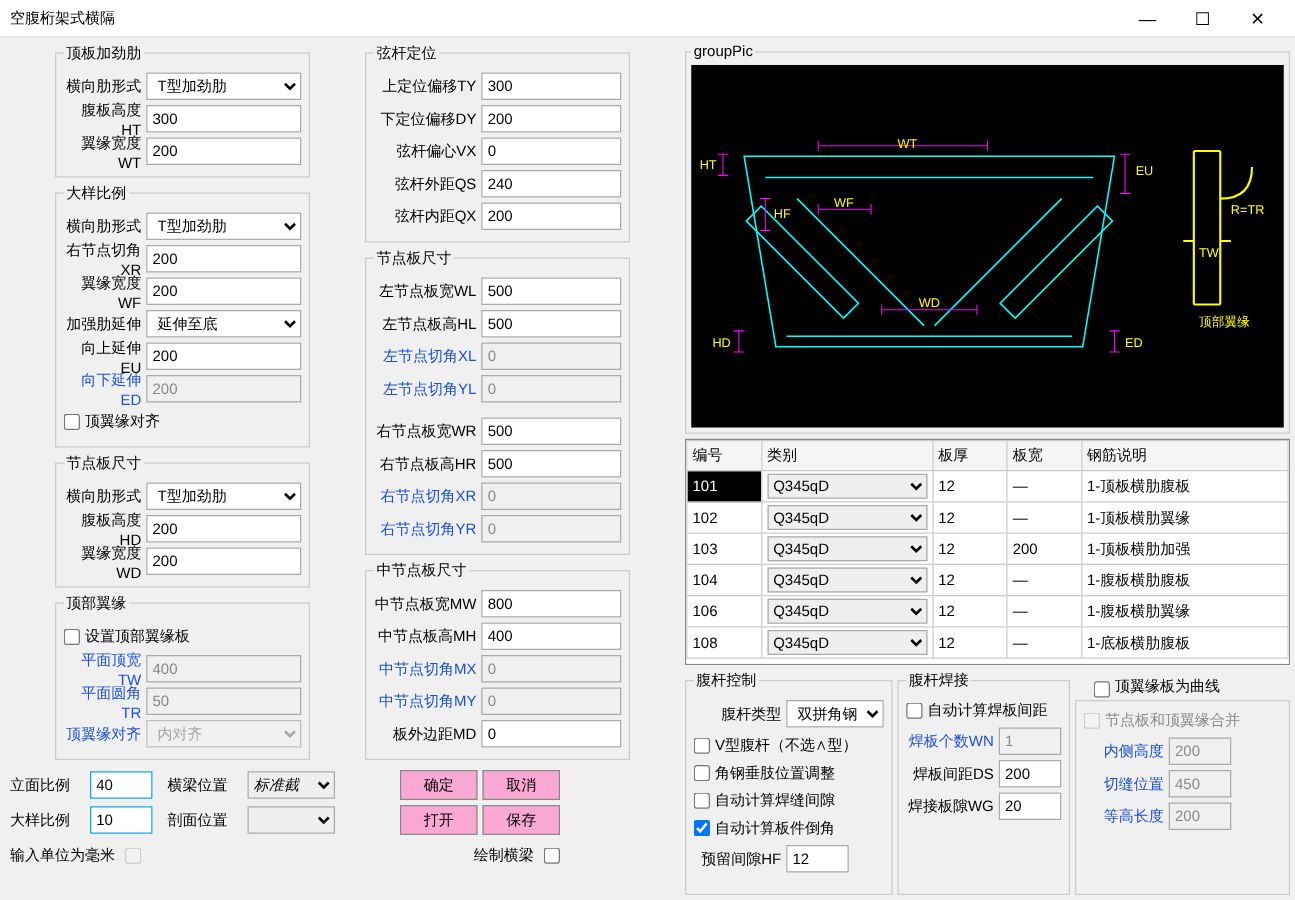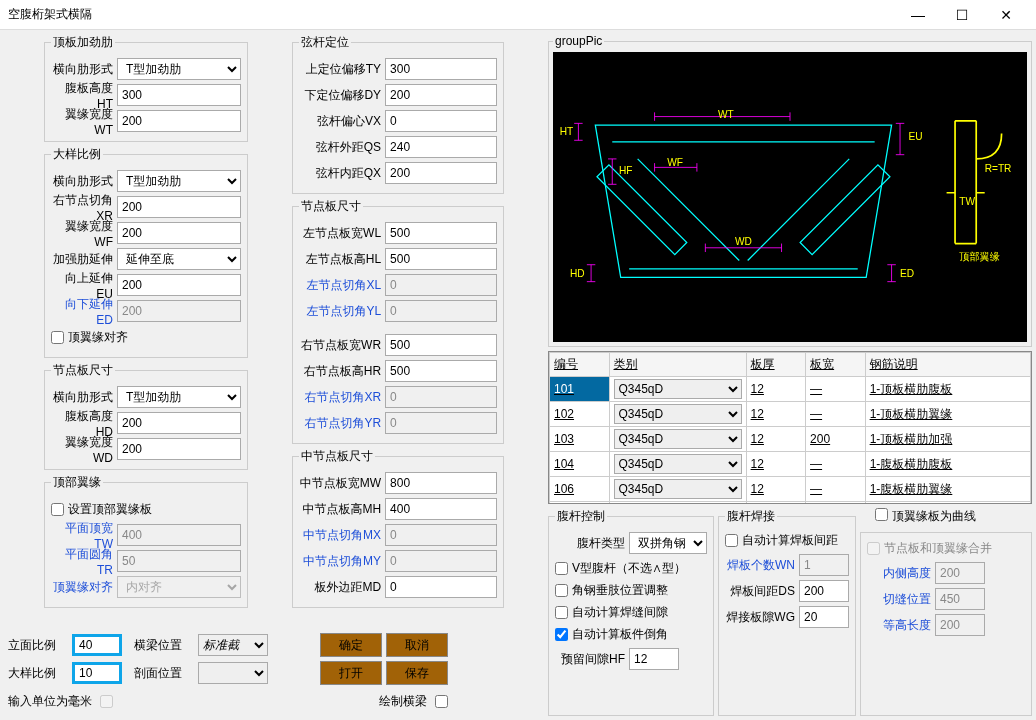--- a/index.html
+++ b/index.html
@@ -20,46 +20,46 @@
 .col-mid .row label.lbl { width: 82px; }
 .row input[type=text], .row select { height: 22px; border: 1px solid #aaa; padding: 0 4px; font-size: 12px; background: #fff; }
 .row input[type=text] { flex: 1; width: 60px; }
 .row select { flex: 1; }
 .row input[disabled], .row select[disabled] { background: #f0f0f0; color: #888; }
 .row label.disabled { color: #1d4ed8; }
 .chk { margin-right: 4px; }
 .diagram-group { border: 1px solid #ccc; padding: 4px; }
 .diagram-group legend { font-size: 12px; }
 .diagram { background: #000; width: 100%; height: 290px; position: relative; overflow: hidden; }
-.table-wrap { display: flex; flex-direction: column; border: 1px solid #888; height: 153px; text-decoration: underline; }
+.table-wrap { display: flex; flex-direction: column; border: 1px solid #888; height: 181px; }
 .table-scroll { flex: 1; overflow-y: scroll; background: #fff; }
 table { border-collapse: collapse; width: 100%; }
 th, td { border: 1px solid #ccc; padding: 2px 4px; text-align: left; font-size: 12px; height: 24px; background: #fff; }
 th { background: #f5f5f5; font-weight: normal; }
-td.selected { background: #0369a1; color: #fff; }
+td.selected { background: #000000; color: #fff; }
 td select { width: 100%; border: 1px solid #aaa; height: 20px; }
 .bottom-left { width: 430px; display: flex; flex-direction: column; gap: 2px; }
 .bottom-row { display: flex; align-items: center; gap: 4px; height: 26px; }
 .bottom-row .lbl2 { width: 60px; font-size: 12px; }
-.bottom-row input[type=text] { width: 50px; height: 22px; border: 3px solid #0ea5e9; padding: 0 4px; }
+.bottom-row input[type=text] { width: 50px; height: 22px; border: 1px solid #0ea5e9; padding: 0 4px; }
 .bottom-row select { width: 70px; height: 22px; border: 1px solid #aaa; font-style: italic; }
-.bottom-row button, .btn { width: 62px; height: 24px; border: 1px solid #888; background: #a16207; font-size: 12px; }
+.bottom-row button, .btn { width: 62px; height: 24px; border: 1px solid #888; background: #f9a8d4; font-size: 12px; }
 .lower-groups { display: flex; gap: 4px; flex: 1; }
 .lower-groups fieldset { flex: 1; }
 .lower-groups .row label.lbl { width: 70px; }
 .lower-groups .row input[type=text] { width: 50px; flex: none; }
 .lower-groups .chkrow { display: flex; align-items: center; height: 22px; }
 .lower-groups .chkrow input { margin-right: 4px; }
 .smallcol .row label.lbl { width: 64px; }
 .smallcol .row input[type=text] { width: 50px; flex: none; }
 .diagram svg { width: 100%; height: 100%; }
 .diag-text { font-family: monospace; font-size: 14px; }
 .ctrl-col { display:flex; flex-direction:column; gap:2px; }
 .chkrow label.disabled { color:#888; }
-.chkline { display:flex; align-items:flex-start; height:22px; gap:4px;padding-left:15px; }
+.chkline { display:flex; align-items:flex-end; height:22px; gap:4px;padding-left:15px; }
 </style>
 </head>
 <body>
 
 <div class="titlebar">
   <span class="title">空腹桁架式横隔</span>
   <div class="wbtn">—</div>
   <div class="wbtn">☐</div>
   <div class="wbtn">✕</div>
 </div>
@@ -417,21 +417,21 @@
           <div class="row">
               <label class="lbl disabled">等高长度</label>
               <input type="text" disabled="" value="200" style="">
             </div>
         </fieldset>
       </div>
     </div>
   </div>
 </div>
 
-<div style="position:absolute; left:8px; bottom:6px; width:440px;" class="bottom-left">
+<div style="position:absolute; left:8px; bottom:23px; width:440px;" class="bottom-left">
   <div class="bottom-row">
     <label class="lbl2">立面比例</label>
     <input type="text" value="40" style="">
     <label class="lbl2" style="margin-left:8px">横梁位置</label>
     <select><option>标准截</option></select>
     <div style="flex:1"></div>
     <button class="btn">确定</button>
     <button class="btn">取消</button>
   </div>
   <div class="bottom-row">

